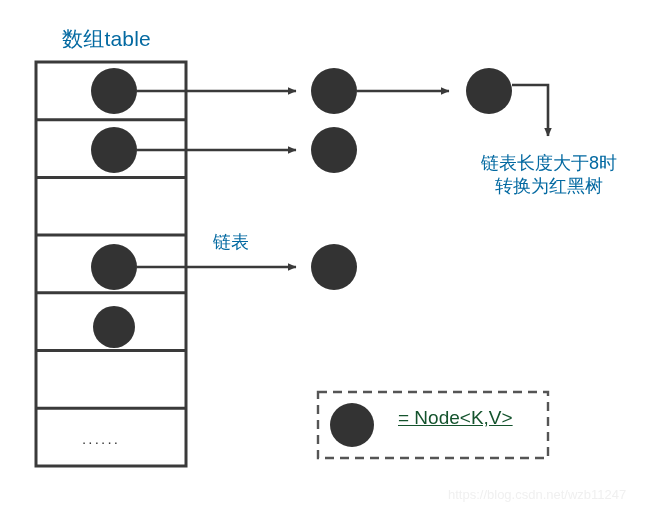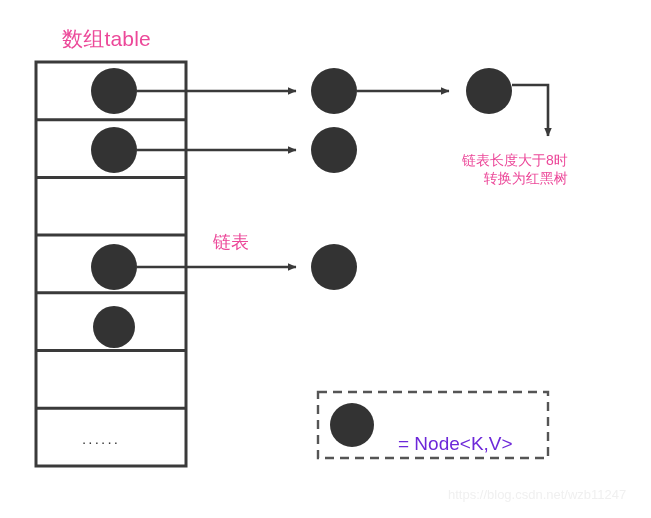--- a/index.html
+++ b/index.html
@@ -9,46 +9,47 @@
     font-family:"Liberation Sans","DejaVu Sans",sans-serif;
     overflow:hidden;
     position:relative;
   }
   #canvas{
     position:absolute;left:0;top:0;
     width:651px;height:518px;
   }
   .lbl{
     position:absolute;
-    color:#ec4899;
+    color:#0369a1;
     font-family:"Liberation Sans","DejaVu Sans",sans-serif;
     white-space:nowrap;
     line-height:1.25;
     user-select:none;
   }
   #title{
     left:62px;top:26px;
     font-size:21px;
     letter-spacing:0.2px;
   }
   #chain-label{
     left:213px;top:232px;
     font-size:18px;
     font-family:Liberation Mono, monospace;
   }
   #note{
-    left:462px;top:152px;
-    font-size:14px;
-    text-align:right;
+    left:481px;top:152px;
+    font-size:18px;
+    text-align:center;
   }
   #note div{display:block;}
   #legend-text{
-    left:398px;top:432px;
+    left:398px;top:406px;
     font-size:19px;
-    color:#6d28d9;
+    color:#14532d;
+    text-decoration:underline;
   }
   #dots{
     left:82px;top:430px;
     font-size:15px;
     letter-spacing:2.2px;
     color:#3a3a3a;
   }
   #watermark{
     position:absolute;
     left:448px;top:487px;

